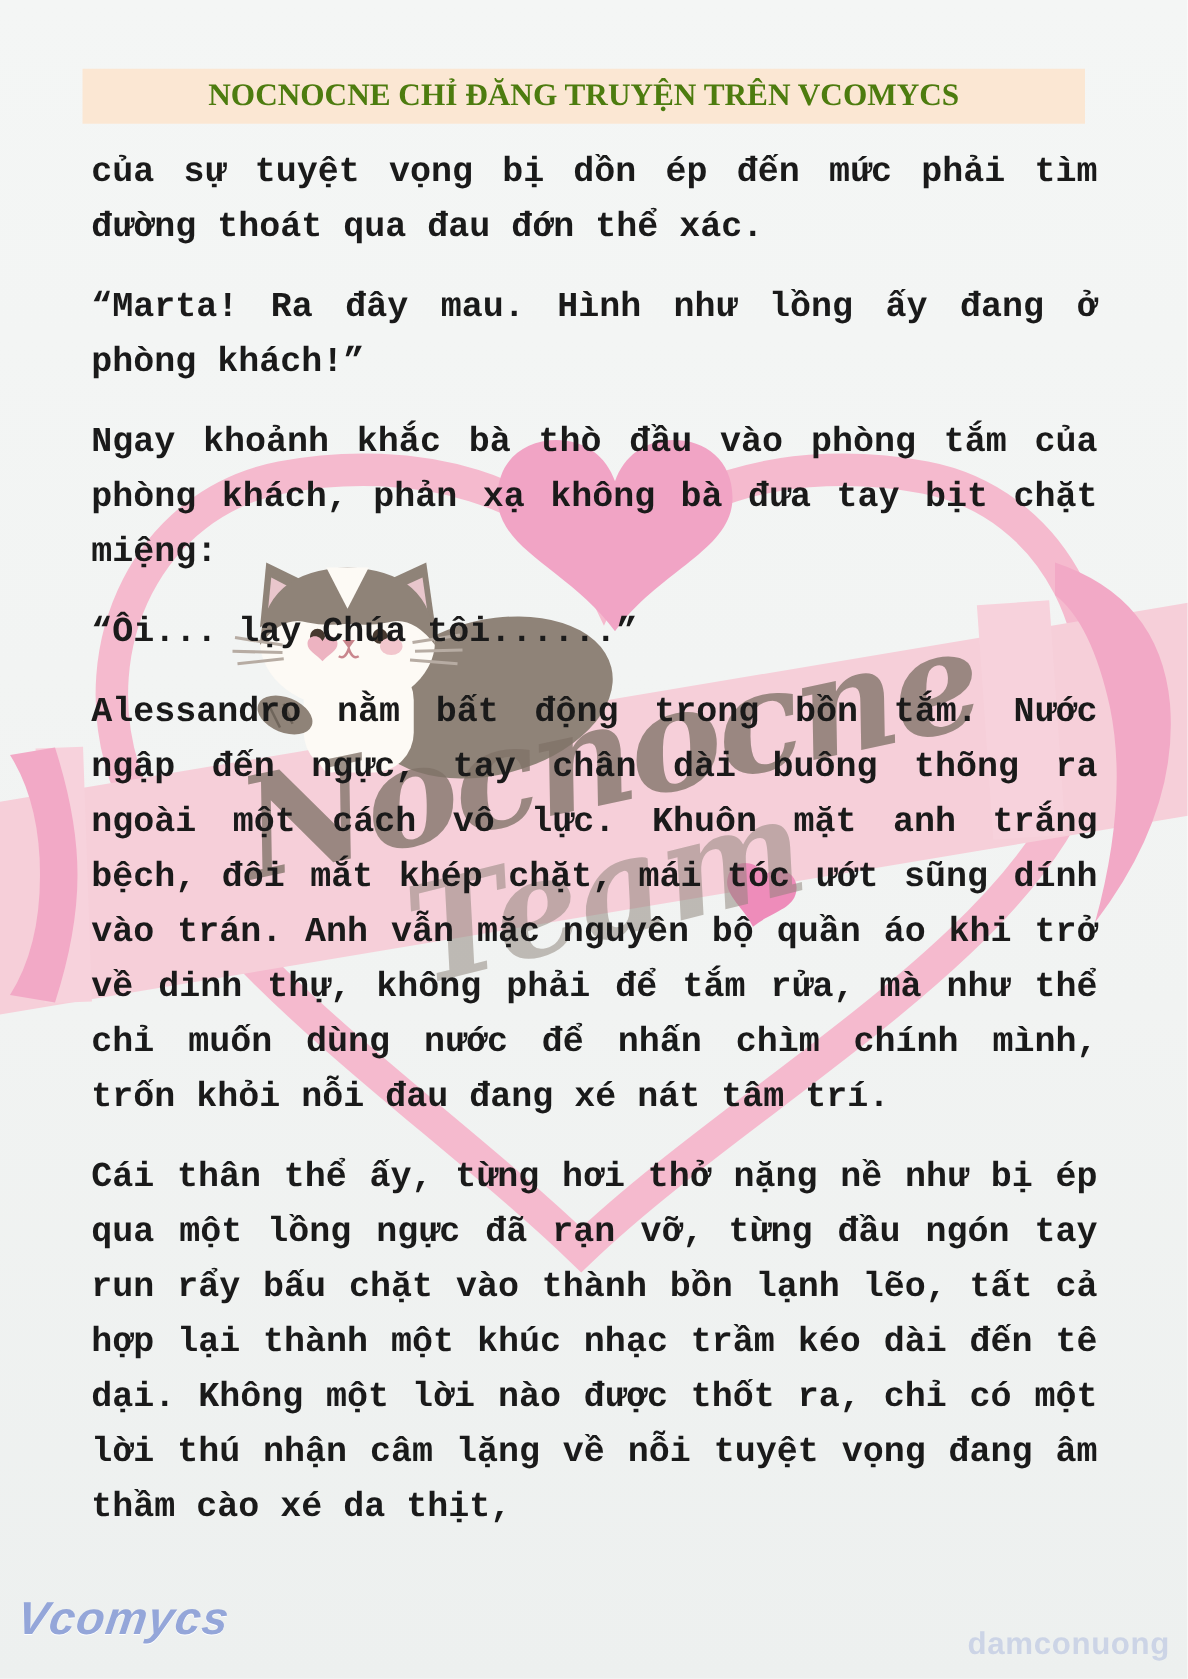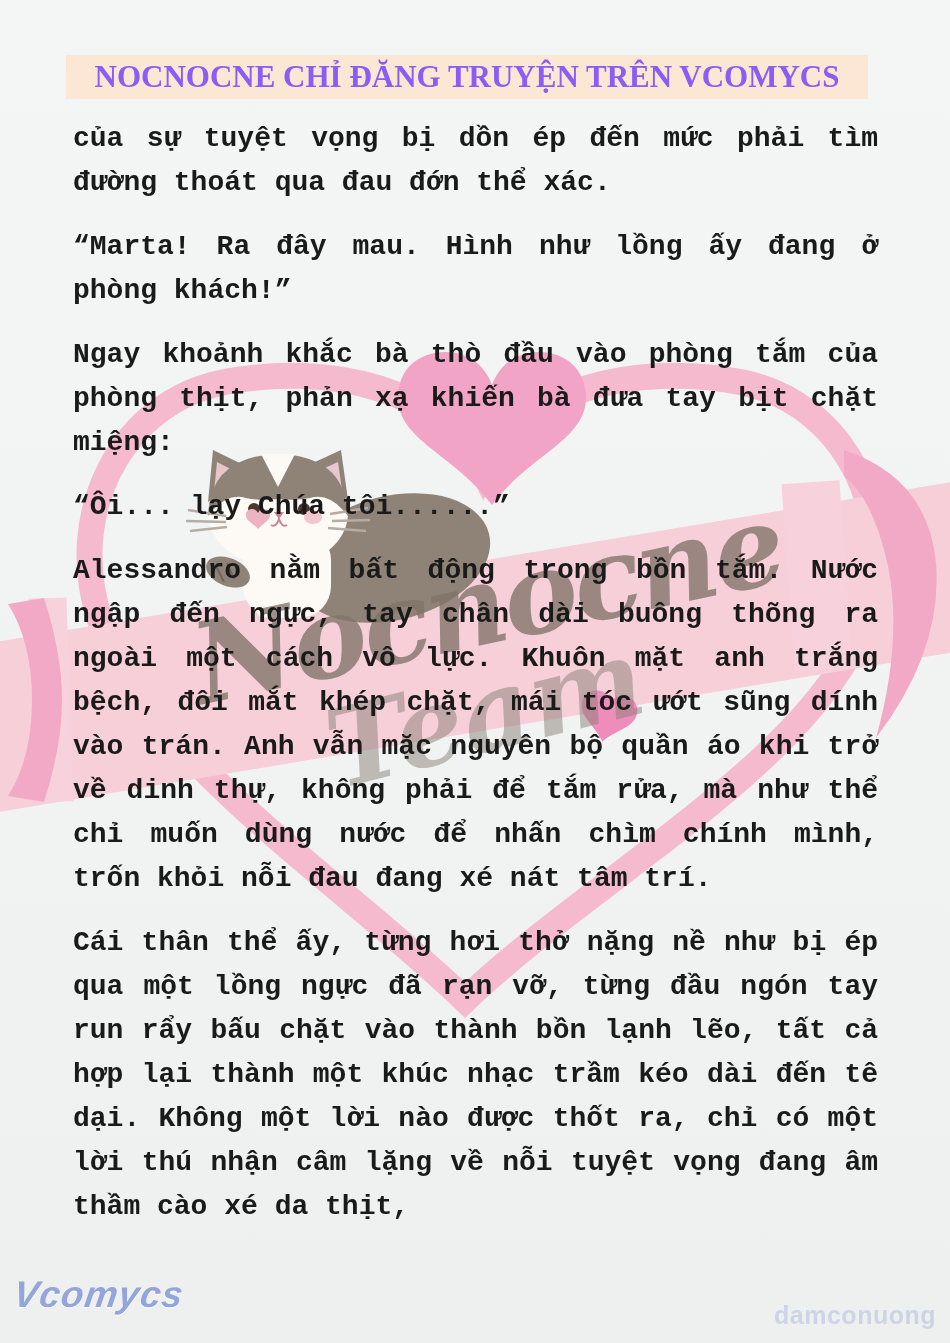--- a/index.html
+++ b/index.html
@@ -25,21 +25,21 @@
     font-style:italic;font-weight:600;font-size:108px;
     color:rgba(138,128,117,0.50);white-space:nowrap;
   }
   
   .content{position:relative;z-index:1;}
   .band{
     margin:55px 0 0 66px;width:802px;height:44px;
     background:#fbe7d3;display:flex;align-items:center;justify-content:center;
   }
   .band h1{
-    margin:0;font-size:31px;font-weight:bold;color:#8b5cf6;
+    margin:0;font-size:25px;font-weight:bold;color:#4d7c0f;
     letter-spacing:0px;white-space:nowrap;
   }
   .story{margin:0 72px 16px 73px;font-family:Liberation Mono, monospace;}
   .story p{
     margin:20px 0 0 0;
     font-size:28px;line-height:44px;font-weight:600;
     color:#1a1a1a;text-align:justify;
   }
   .story p:first-child{margin-top:18px;}
   
@@ -127,21 +127,21 @@
     <div class="wm-sub">Team</div>
   </div>
 
   <div class="content">
     <div class="band">
       <h1>NOCNOCNE CHỈ ĐĂNG TRUYỆN TRÊN VCOMYCS</h1>
     </div>
     <div class="story">
       <p>của sự tuyệt vọng bị dồn ép đến mức phải tìm đường thoát qua đau đớn thể xác.</p>
       <p>“Marta! Ra đây mau. Hình như lồng ấy đang ở phòng khách!”</p>
-      <p>Ngay khoảnh khắc bà thò đầu vào phòng tắm của phòng thịt, phản xạ khiến bà đưa tay bịt chặt miệng:</p>
+      <p>Ngay khoảnh khắc bà thò đầu vào phòng tắm của phòng khách, phản xạ không bà đưa tay bịt chặt miệng:</p>
       <p>“Ôi... lạy Chúa tôi......”</p>
       <p>Alessandro nằm bất động trong bồn tắm. Nước ngập đến ngực, tay chân dài buông thõng ra ngoài một cách vô lực. Khuôn mặt anh trắng bệch, đôi mắt khép chặt, mái tóc ướt sũng dính vào trán. Anh vẫn mặc nguyên bộ quần áo khi trở về dinh thự, không phải để tắm rửa, mà như thể chỉ muốn dùng nước để nhấn chìm chính mình, trốn khỏi nỗi đau đang xé nát tâm trí.</p>
       <p>Cái thân thể ấy, từng hơi thở nặng nề như bị ép qua một lồng ngực đã rạn vỡ, từng đầu ngón tay run rẩy bấu chặt vào thành bồn lạnh lẽo, tất cả hợp lại thành một khúc nhạc trầm kéo dài đến tê dại. Không một lời nào được thốt ra, chỉ có một lời thú nhận câm lặng về nỗi tuyệt vọng đang âm thầm cào xé da thịt,</p>
     </div>
   </div>
 
   <div class="logo-vcomycs">Vcomycs</div>
   <div class="mark-damconuong">damconuong</div>
 </div>
 

